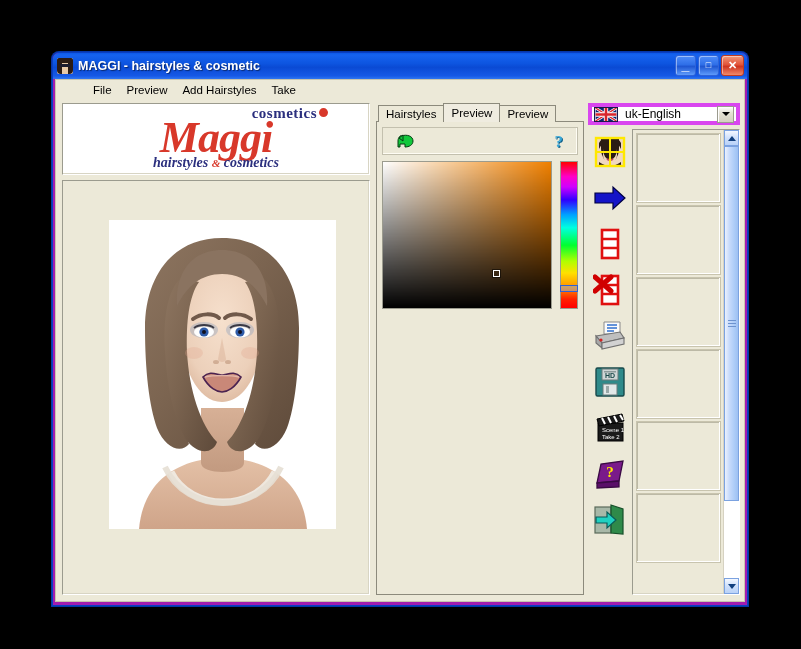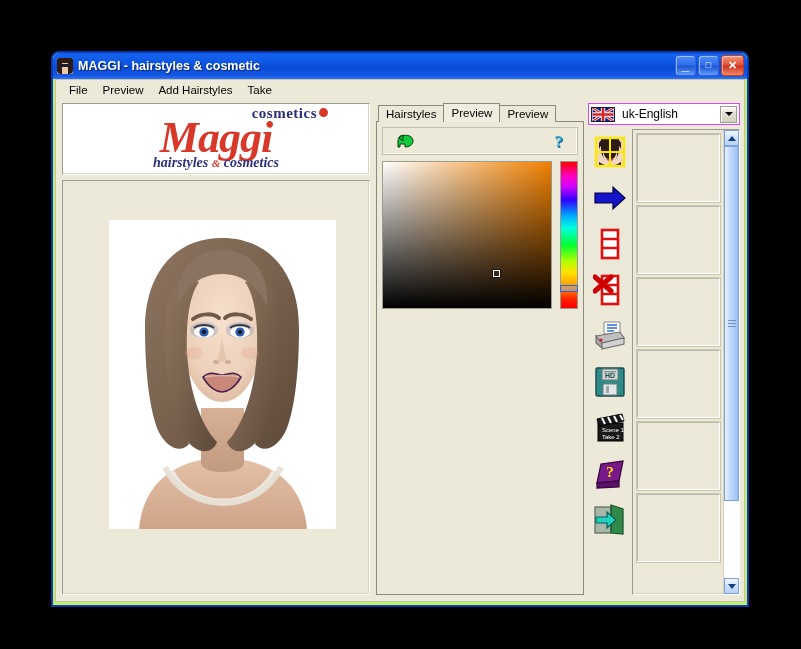--- a/index.html
+++ b/index.html
@@ -9,21 +9,21 @@
     overflow: hidden;
     font-family: "Liberation Sans", sans-serif;
   }
   #root { position: relative; width: 801px; height: 649px; background: #000; }
 
   
   .window {
     position: absolute;
     left: 52px; top: 52px;
     width: 696px; height: 554px;
-    background: #bef264;
+    background: #a21caf;
     border: 1px solid #0a3fc0;
     border-radius: 7px 7px 0 0;
     box-sizing: border-box;
     box-shadow: 0 0 0 1px #0536a8;
   }
   .titlebar {
     position: relative;
     height: 26px;
     background: linear-gradient(to bottom,
        #0c59e8 0%, #1663ef 8%, #0d55e0 40%, #0a4ad4 55%, #1659e6 88%, #2f76f2 100%);
@@ -99,20 +99,21 @@
     box-sizing: border-box;
   }
   .menubar {
     height: 19px;
     display: flex; align-items: center;
     padding-left: 6px;
     gap: 1px;
     background: #ece9d8;
     font-size: 11.5px;
     color: #000;
+    margin-left: 24px;
   }
   .menu-item {
     padding: 2px 7px;
     cursor: default;
     white-space: nowrap;
   }
 
   .body-area {
     position: absolute;
     left: 0; right: 0; top: 19px; bottom: 0;
@@ -309,21 +310,21 @@
   .right-col {
     flex: 1;
     box-sizing: border-box;
     padding: 4px 4px 6px 2px;
     display: flex; flex-direction: column;
     gap: 4px;
   }
   .lang-select {
     height: 22px;
     background: #fff;
-    border: 1px solid #d946ef;
+    border: 4px solid #d946ef;
     box-sizing: border-box;
     display: flex; align-items: center;
     padding: 0 2px;
     cursor: pointer;
   }
   .flag {
     width: 24px; height: 15px;
     flex: 0 0 auto;
     margin-right: 7px;
     position: relative;

